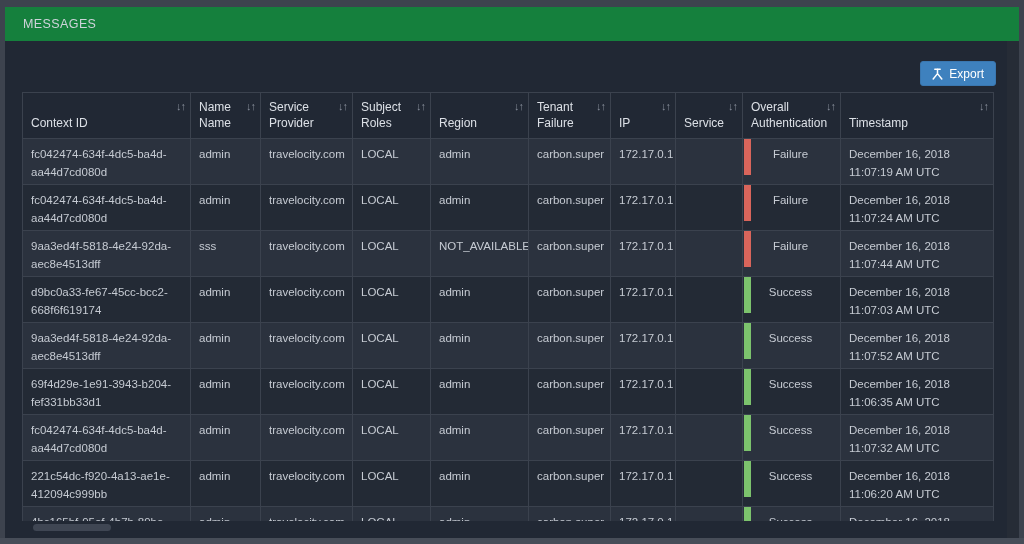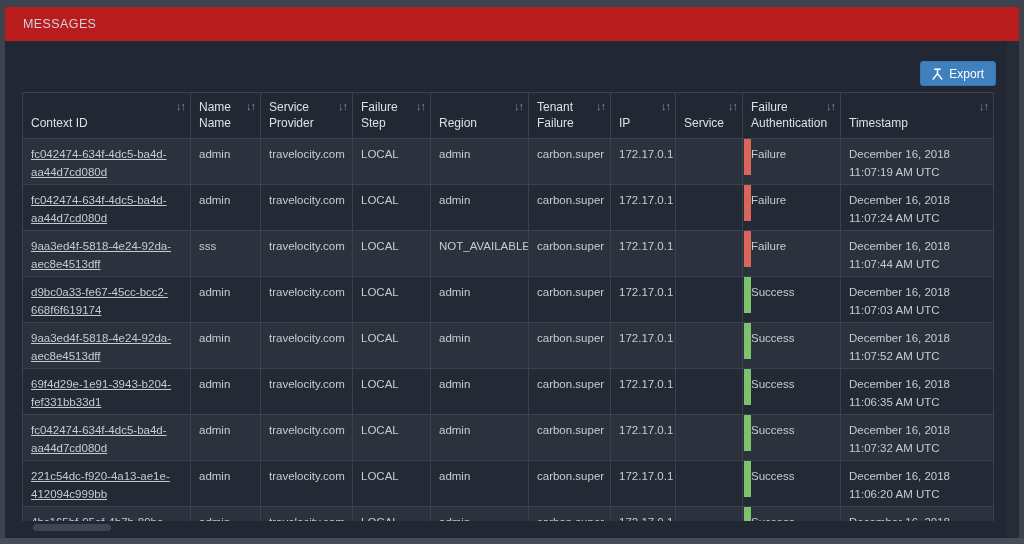--- a/index.html
+++ b/index.html
@@ -6,21 +6,21 @@
   html,body { width:1024px; height:544px; overflow:hidden; }
   body {
     position:relative;
     background:#3d434e;
     font-family:"Liberation Sans", sans-serif;
     -webkit-font-smoothing:antialiased;
   }
   
   .panel-header {
     position:absolute; left:5px; top:7px; right:5px; height:34px;
-    background:#b91c1c;
+    background:#15803d;
     display:flex; align-items:center;
     padding-left:18px;
     color:#ced3da; font-size:12.5px; letter-spacing:.4px;
   }
   .panel-body {
     position:absolute; left:5px; top:41px; right:5px; bottom:6px;
     background:#212834; overflow:hidden;
   }
   .bottom-strip {
     position:absolute; left:0; right:0; bottom:0; height:6px;
@@ -63,23 +63,23 @@
     position:absolute; top:5px; right:5px;
     font-size:11px; letter-spacing:-1px; color:#868d99;
   }
   td {
     height:45px; vertical-align:top;
     padding:7px 8px 3px;
     color:#c6cbd3; font-size:11.5px; line-height:17.5px;
   }
   tbody tr:nth-child(odd)  { background:#2b323e; }
   tbody tr:nth-child(even) { background:#232a35; }
-  td.wrap { overflow-wrap:break-word;text-decoration:underline; }
+  td.wrap { overflow-wrap:break-word; }
   td.nw   { white-space:nowrap; }
-  td.auth-cell { position:relative; text-align:left; padding-right:10px; }
+  td.auth-cell { position:relative; text-align:center; padding-right:10px; }
   .auth-bar {
     position:absolute; left:1px; top:0; width:7px; height:36px;
   }
 </style>
 </head>
 <body>
 
 <div class="panel-header">
   <span>MESSAGES</span>
 </div>
@@ -107,26 +107,26 @@
         <col style="width:65px">
           <col style="width:67px">
           <col style="width:98px">
         <col style="width:153px">
       </colgroup>
       <thead>
         <tr>
           <th><span class="sort">↓↑</span><span>Context ID</span></th>
           <th><span class="sort">↓↑</span><span>Name Name</span></th>
           <th><span class="sort">↓↑</span><span>Service Provider</span></th>
-          <th><span class="sort">↓↑</span><span>Failure Step</span></th>
+          <th><span class="sort">↓↑</span><span>Subject Roles</span></th>
           <th><span class="sort">↓↑</span><span>Region</span></th>
           <th><span class="sort">↓↑</span><span>Tenant Failure</span></th>
           <th><span class="sort">↓↑</span><span>IP</span></th>
           <th><span class="sort">↓↑</span><span>Service</span></th>
-          <th><span class="sort">↓↑</span><span>Failure Authentication</span></th>
+          <th><span class="sort">↓↑</span><span>Overall Authentication</span></th>
           <th><span class="sort">↓↑</span><span>Timestamp</span></th>
         </tr>
       </thead>
       <tbody id="rows-tbody">
   <tr>
     <td class="wrap">fc042474-634f-4dc5-ba4d-aa44d7cd080d</td>
     <td class="nw">admin</td>
     <td class="nw">travelocity.com</td>
     <td class="nw">LOCAL</td>
     <td class="nw">admin</td>

